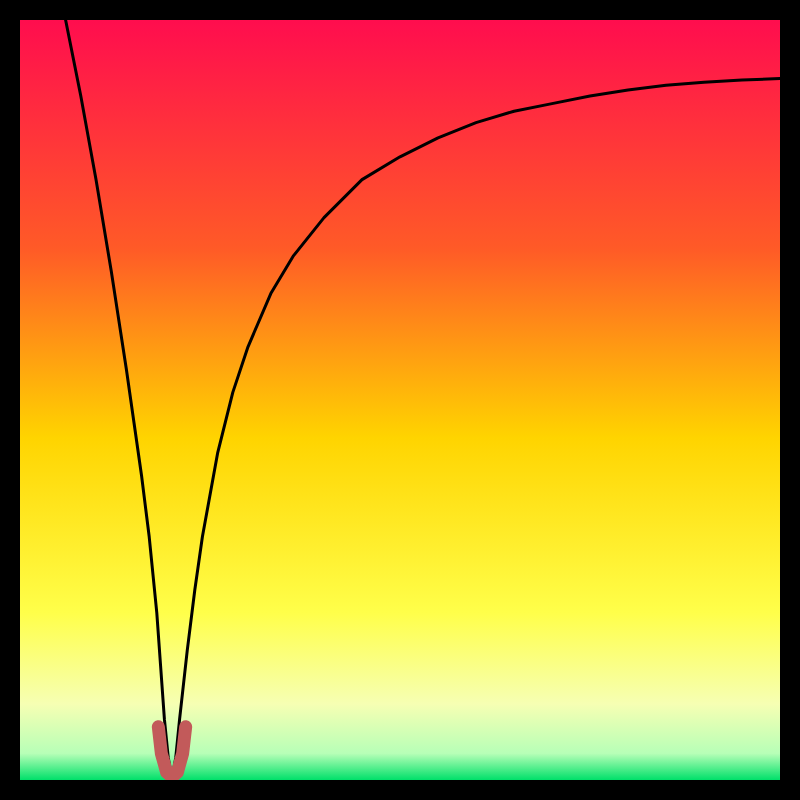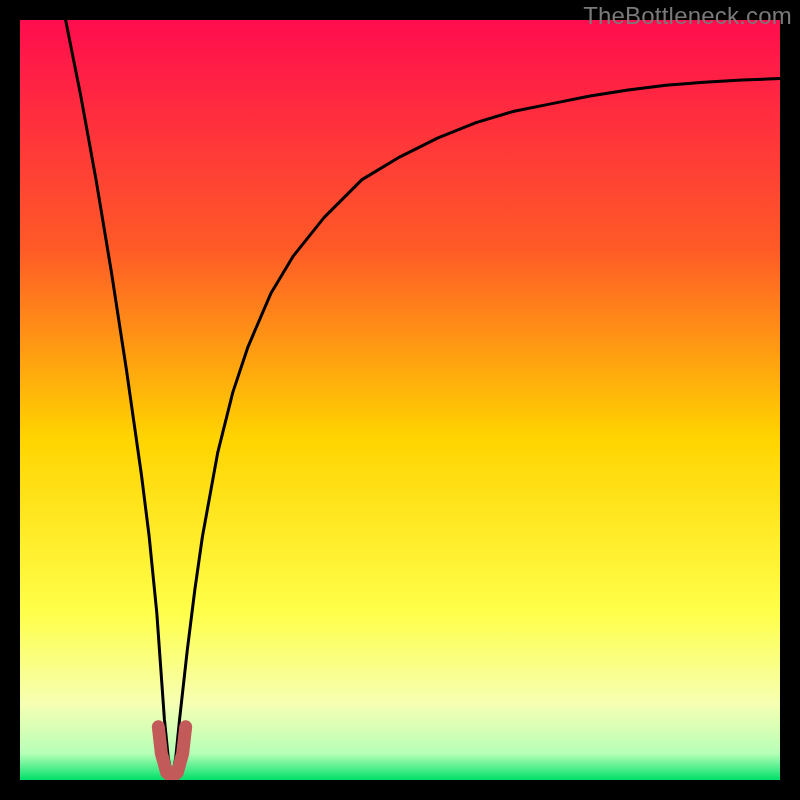--- a/index.html
+++ b/index.html
@@ -55,14 +55,13 @@
             <stop offset="96.5%" stop-color="#b7ffb7"></stop>
             <stop offset="100%" stop-color="#00e06a"></stop>
           </linearGradient>
       </defs>
       <rect id="bg-rect" x="0" y="0" width="760" height="760" fill="url(#bg-grad)"></rect>
       <path id="curve" fill="none" stroke-width="3" stroke-linecap="round" stroke-linejoin="round" d="M45.60 0.00 L60.80 76.00 L76.00 159.60 L91.20 250.80 L106.40 349.60 L114.00 402.80 L121.60 456.00 L129.20 516.80 L136.80 592.80 L140.60 646.00 L144.40 699.20 L148.20 737.20 L152.00 760.00 L155.80 737.20 L159.60 699.20 L167.20 630.80 L174.80 570.00 L182.40 516.80 L197.60 433.20 L212.80 372.40 L228.00 326.80 L250.80 273.60 L273.60 235.60 L304.00 197.60 L342.00 159.60 L380.00 136.80 L418.00 117.80 L456.00 102.60 L494.00 91.20 L532.00 83.60 L570.00 76.00 L608.00 69.92 L646.00 65.36 L684.00 62.32 L722.00 60.04 L760.00 58.52" stroke="#000000"></path>
       <path id="marker" fill="none" stroke-linecap="round" stroke-linejoin="round" d="M138.32 706.80 L141.36 733.40 L146.68 752.40 L152.00 756.96 L157.32 752.40 L162.64 733.40 L165.68 706.80" stroke="#c25a5a" stroke-width="13"></path>
     </svg>
   </div>
 
-  <div class="watermark">TheBottleneck.com</div>
 </div>
 
 </body></html>

